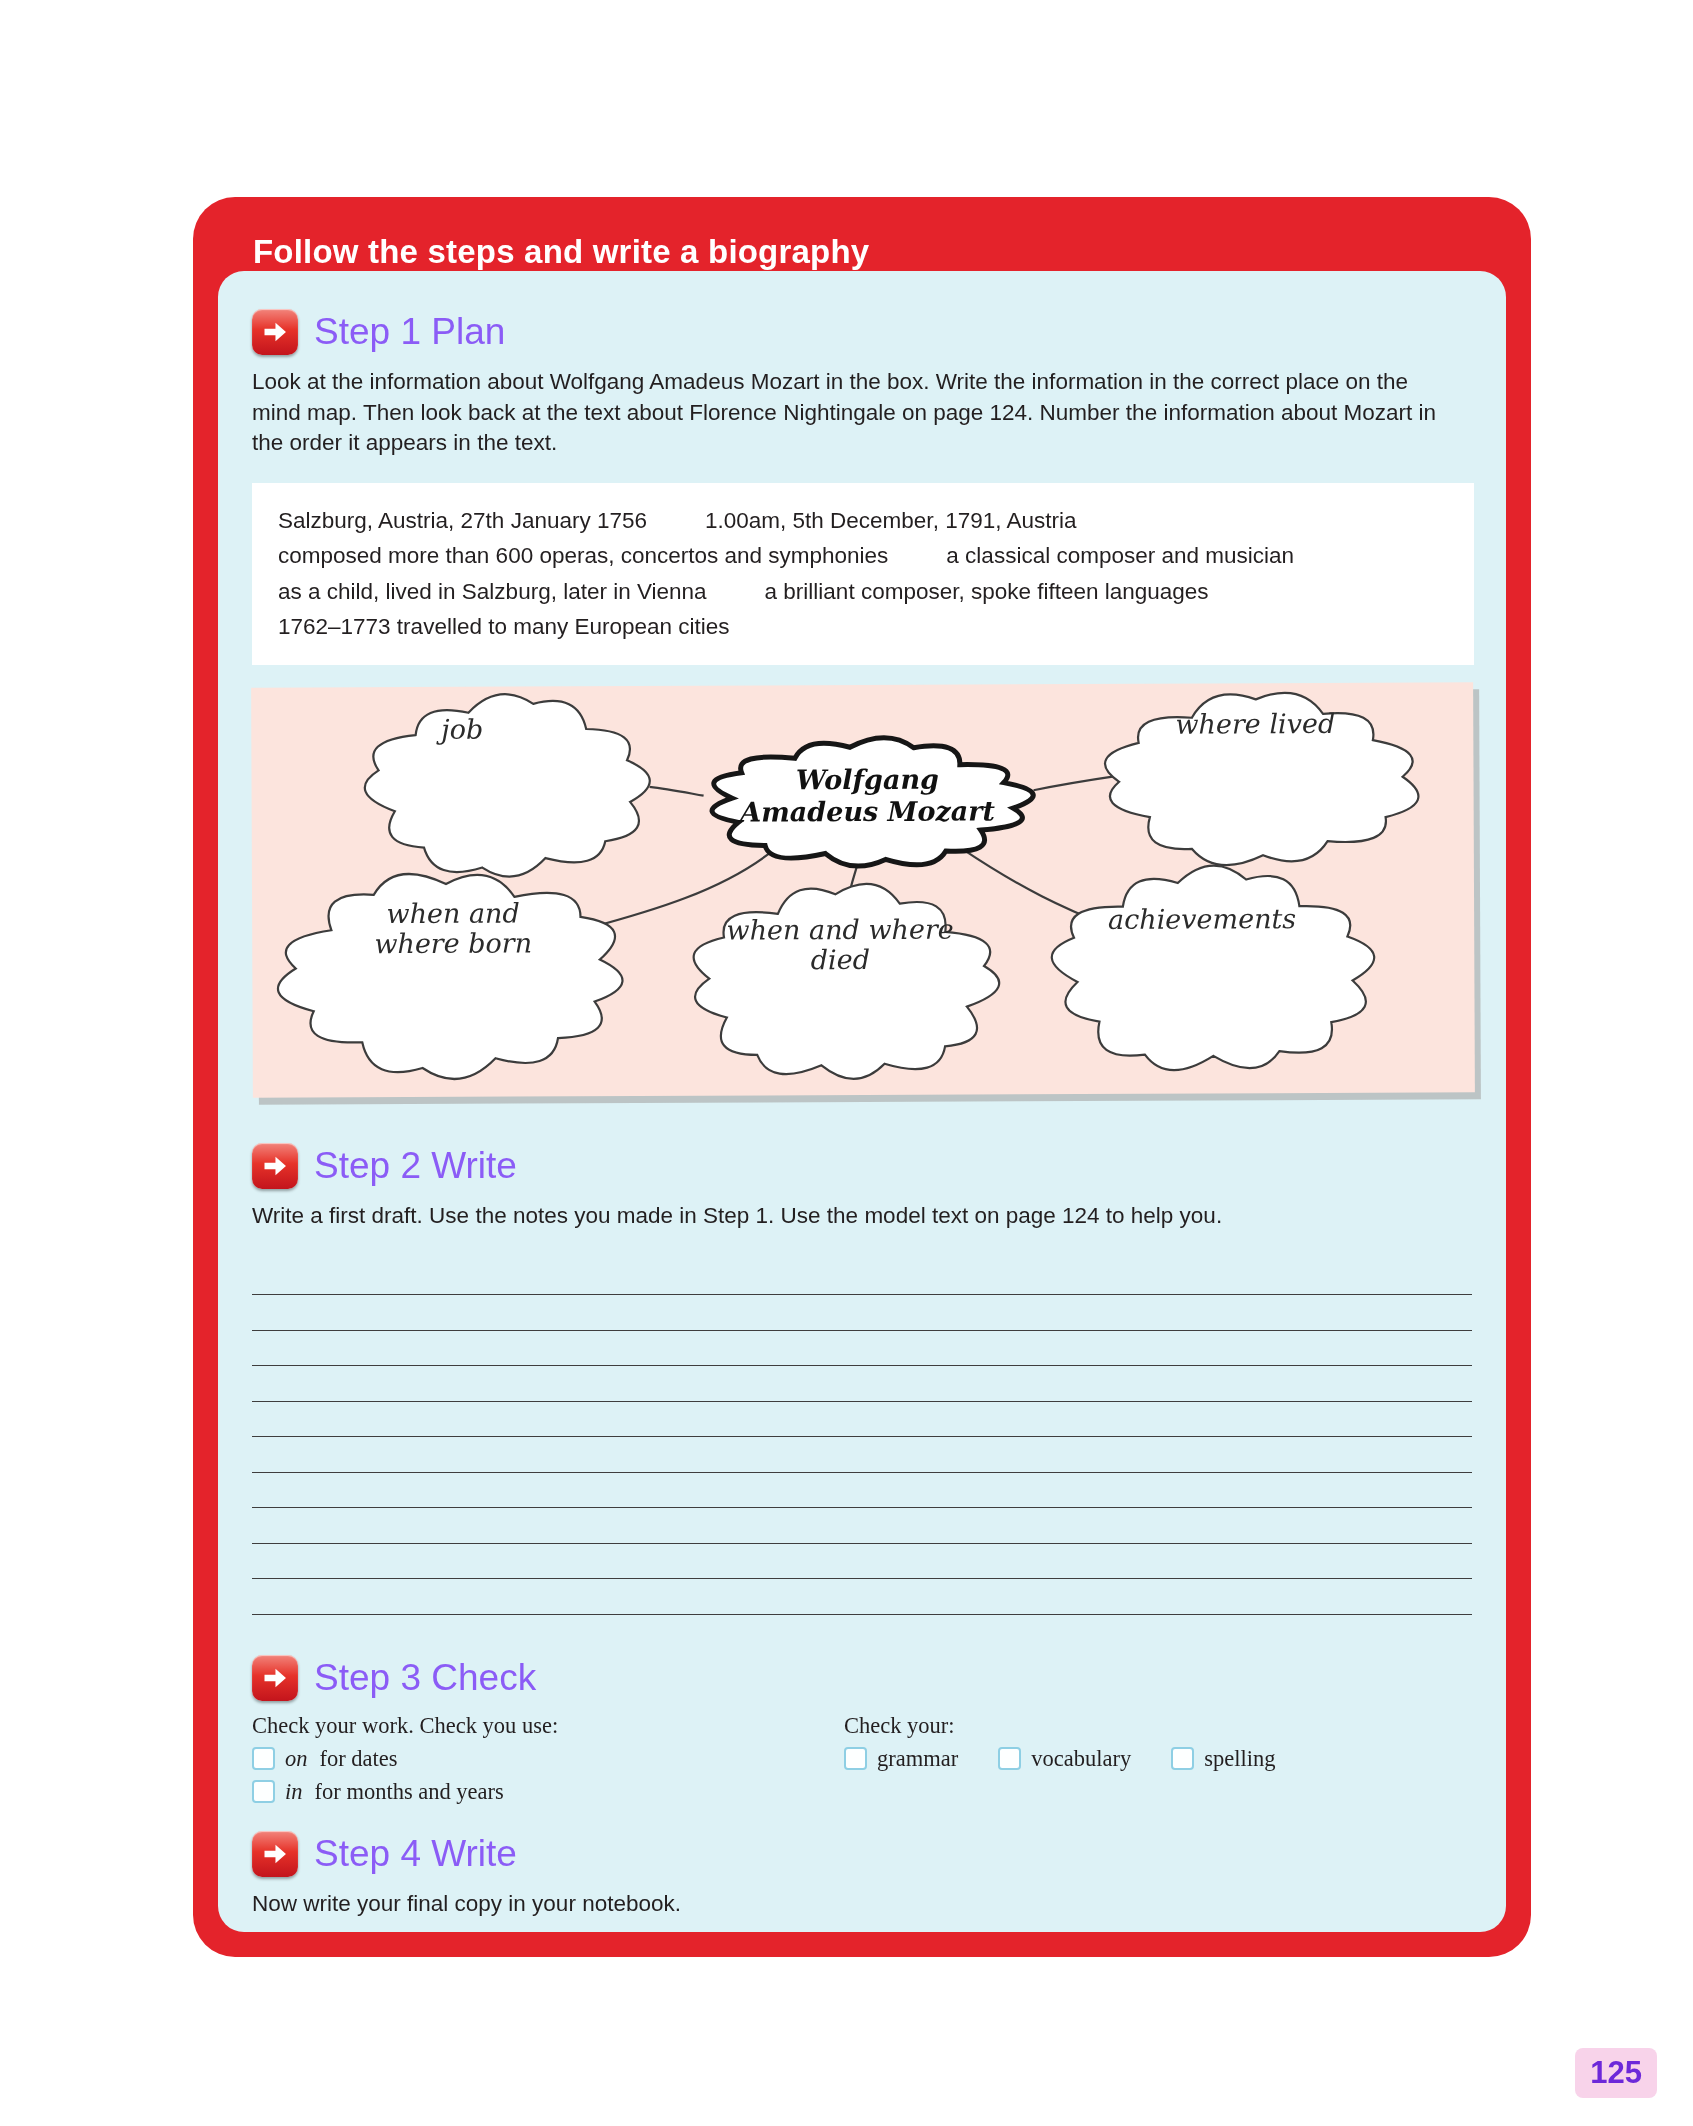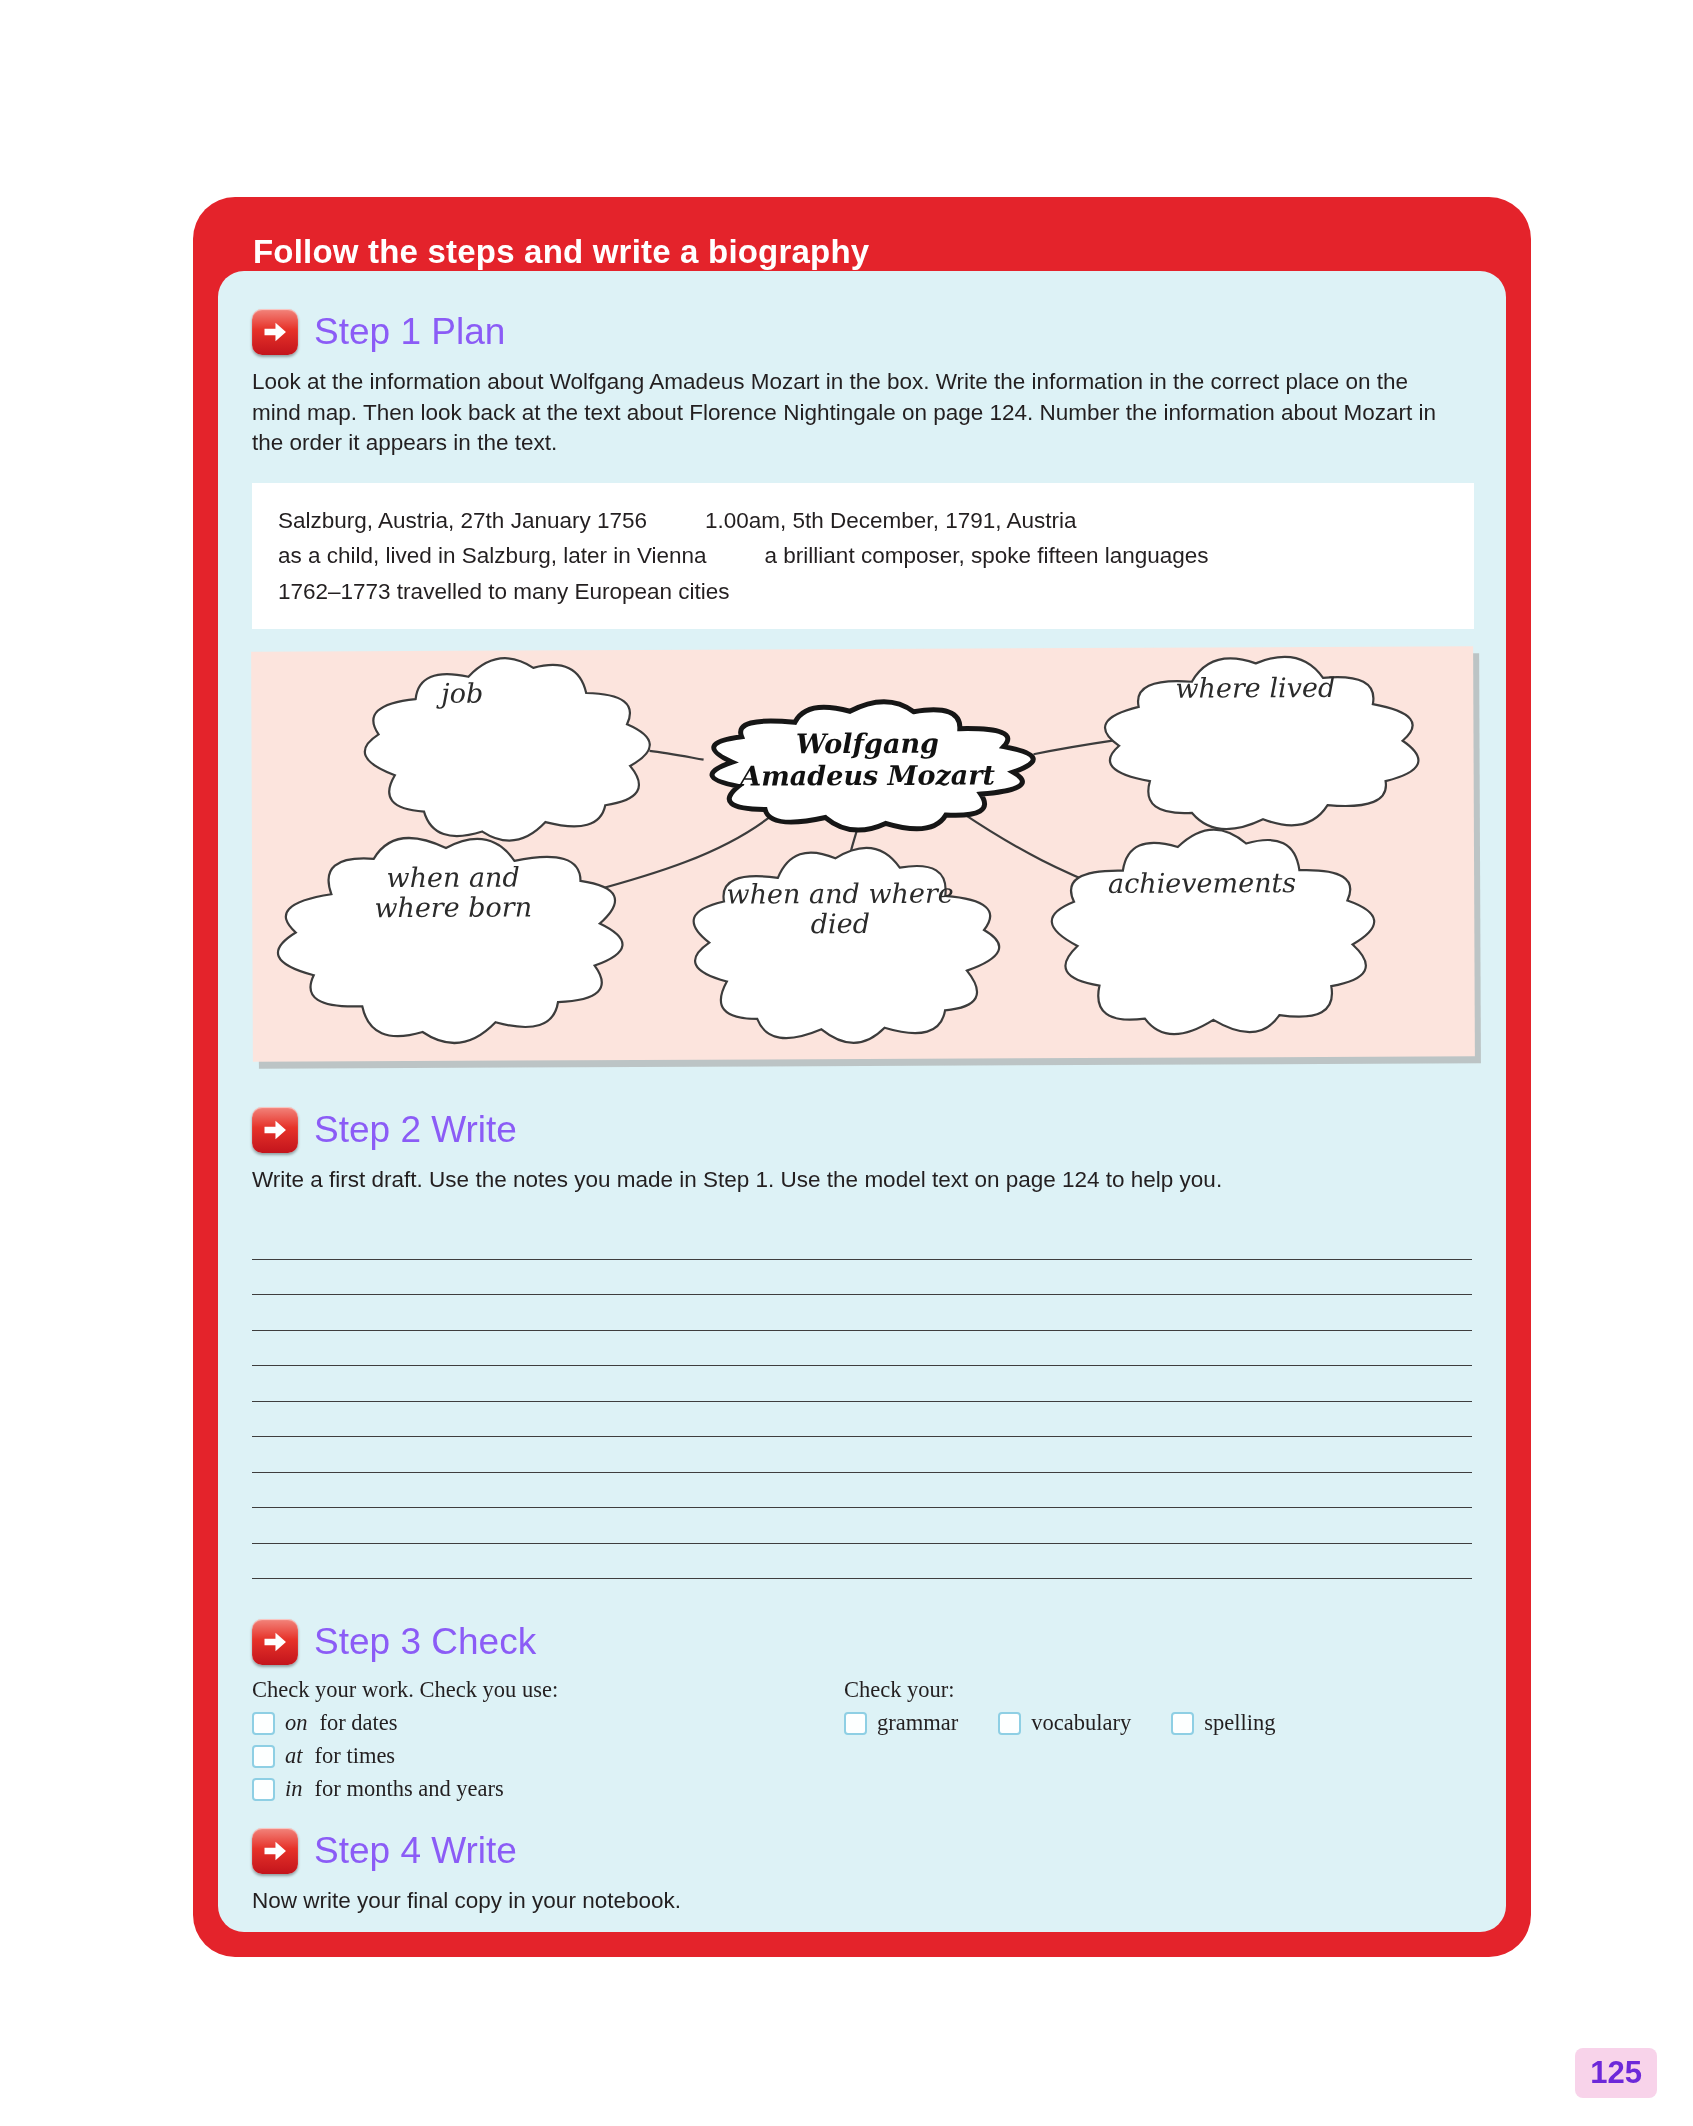--- a/index.html
+++ b/index.html
@@ -153,20 +153,24 @@
       <h2>Step 1 Plan</h2>
     </div>
     <p class="instr">Look at the information about Wolfgang Amadeus Mozart in the box. Write the information in the correct place on the mind map. Then look back at the text about Florence Nightingale on page 124. Number the information about Mozart in the order it appears in the text.</p>
 
     <div class="info-box">
       <div class="info-row">
         <span>Salzburg, Austria, 27th January 1756</span>
         <span>1.00am, 5th December, 1791, Austria</span>
       </div>
       <div class="info-row">
+        <span>composed more than 600 operas, concertos and symphonies</span>
+        <span>a classical composer and musician</span>
+      </div>
+      <div class="info-row">
         <span>as a child, lived in Salzburg, later in Vienna</span>
         <span>a brilliant composer, spoke fifteen languages</span>
       </div>
       <div class="info-row">
         <span>1762–1773 travelled to many European cities</span>
       </div>
     </div>
 
     <div class="map-box">
       <svg viewBox="0 0 1222 410">
@@ -228,25 +232,20 @@
       <h2>Step 3 Check</h2>
     </div>
 
     <div class="check-area">
       <div class="col-left">
         <div class="check-heading">Check your work. Check you use:</div>
         <label class="chk">
           <span class="box"></span>
           <span class="w">on</span>
           <span>for dates</span>
-        </label>
-        <label class="chk">
-          <span class="box"></span>
-          <span class="w">at</span>
-          <span>for times</span>
         </label>
         <label class="chk">
           <span class="box"></span>
           <span class="w">in</span>
           <span>for months and years</span>
         </label>
       </div>
       <div class="col-right">
         <div class="check-heading">Check your:</div>
         <div class="chk-row">

